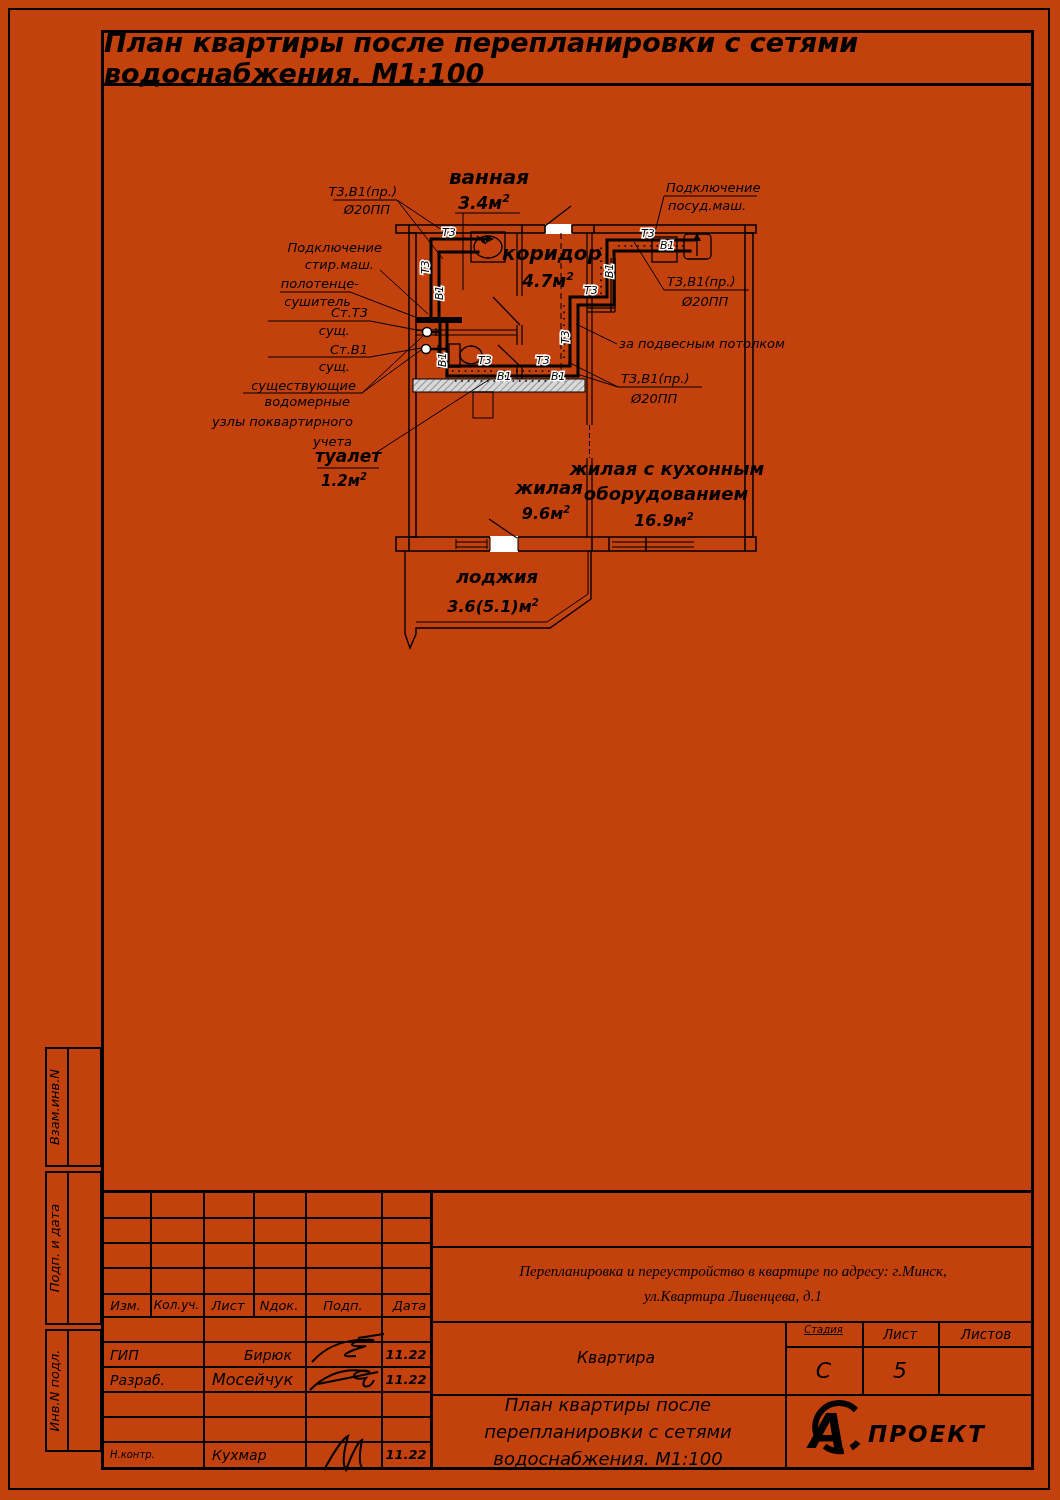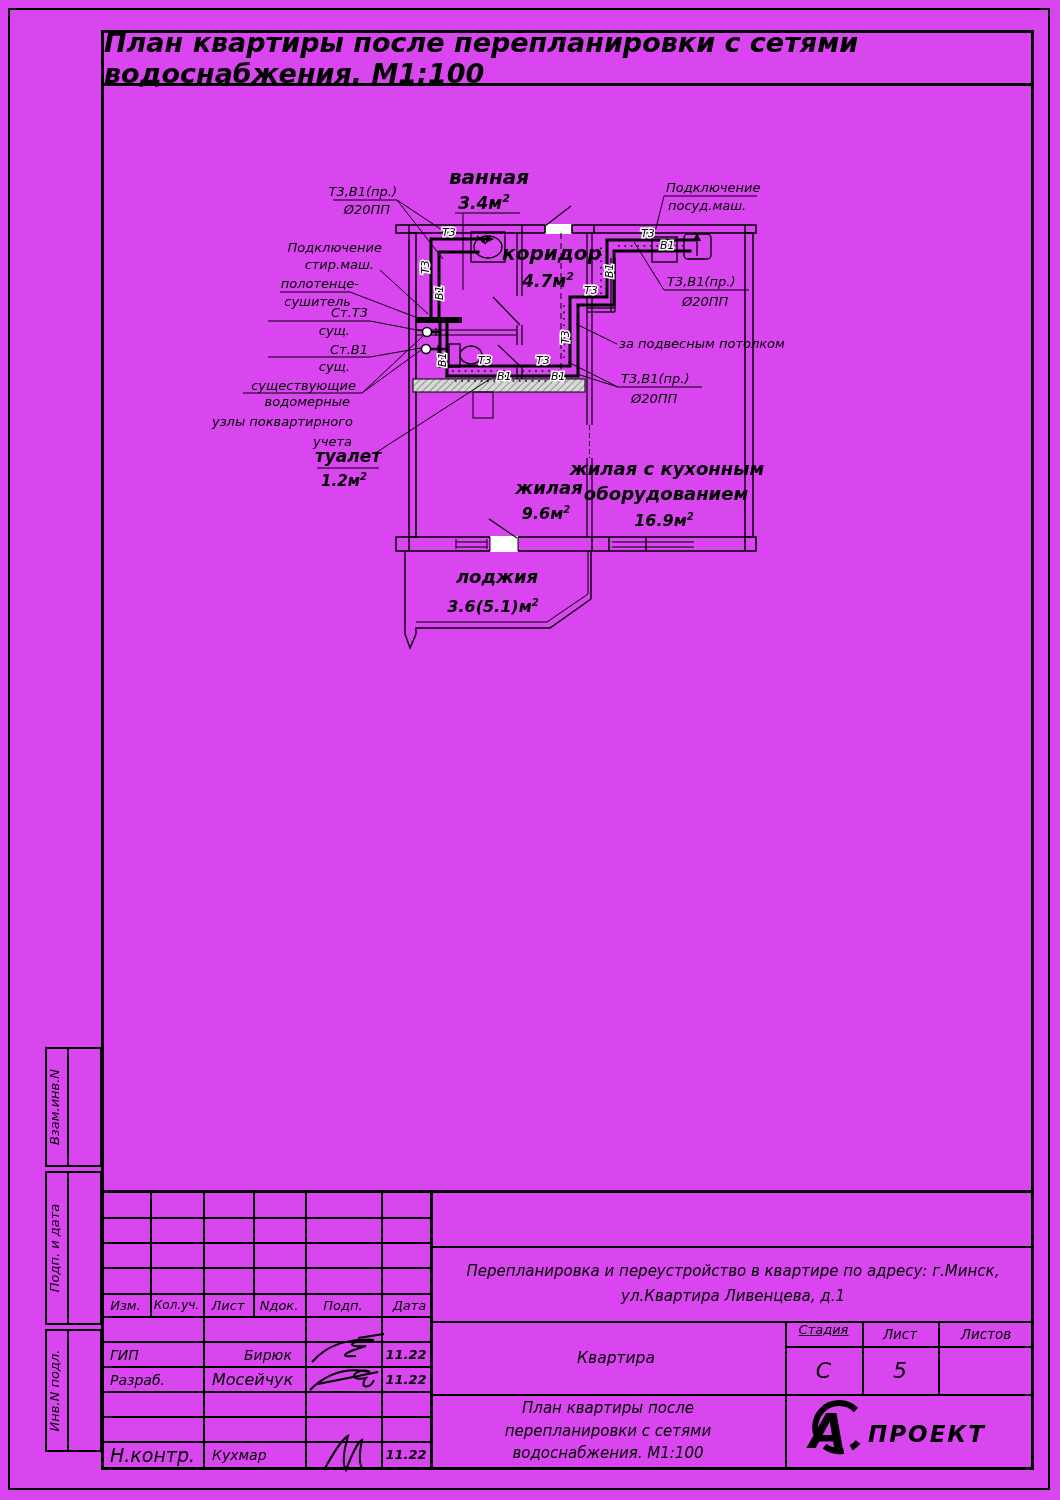--- a/index.html
+++ b/index.html
@@ -1,16 +1,16 @@
 <!DOCTYPE html>
 <html><head>
 <meta charset="utf-8">
 <style>
   html,body{margin:0;padding:0;background:#fff;}
-  #page{position:relative;width:1060px;height:1500px;background:#d946ef;
+  #page{position:relative;width:1060px;height:1500px;background:#c2410c;
         font-family:"DejaVu Sans",sans-serif;color:#000;overflow:hidden;}
   .abs{position:absolute;}
   .hl{position:absolute;background:#000;height:2px;}
   .vl{position:absolute;background:#000;width:2px;}
   .frame{position:absolute;border:3px solid #000;box-sizing:border-box;}
   .thin-frame{position:absolute;border:2px solid #000;box-sizing:border-box;}
   .cell{position:absolute;display:flex;align-items:center;justify-content:center;
         font-style:italic;box-sizing:border-box;}
   .cell.left{justify-content:flex-start;padding-left:7px;}
   #title-bar{left:101px;top:30px;width:933px;height:56px;
@@ -306,48 +306,48 @@
   <div class="cell" style="left:253px;top:1294px;width:52px;height:22px;font-size:13px;">Nдок.</div>
   <div class="cell" style="left:305px;top:1294px;width:76px;height:22px;font-size:13px;">Подп.</div>
   <div class="cell" style="left:381px;top:1294px;width:50px;height:22px;font-size:13px;padding-left:7px;">Дата</div>
 
   <div class="cell left" style="left:103px;top:1343px;width:98px;height:23px;font-size:14px;font-style:italic;">ГИП</div>
   <div class="cell left" style="left:205px;top:1343px;width:98px;height:23px;font-size:14px;margin-left:32px;">Бирюк</div>
   <div class="cell" style="left:381px;top:1343px;width:50px;height:23px;font-size:13px;font-weight:bold;">11.22</div>
   <div class="cell left" style="left:103px;top:1368px;width:98px;height:23px;font-size:14px;">Разраб.</div>
   <div class="cell left" style="left:205px;top:1368px;width:98px;height:23px;font-size:16px;">Мосейчук</div>
   <div class="cell" style="left:381px;top:1368px;width:50px;height:23px;font-size:13px;font-weight:bold;">11.22</div>
-  <div class="cell left" style="left:103px;top:1443px;width:98px;height:23px;font-size:19px;">Н.контр.</div>
+  <div class="cell left" style="left:103px;top:1443px;width:98px;height:23px;font-size:10px;">Н.контр.</div>
   <div class="cell left" style="left:205px;top:1443px;width:98px;height:23px;font-size:14px;">Кухмар</div>
   <div class="cell" style="left:381px;top:1443px;width:50px;height:23px;font-size:13px;font-weight:bold;">11.22</div>
 
   <svg class="sig-svg" style="left:308px;top:1332px;" width="80" height="36" viewBox="0 0 80 36">
     <path d="M4,30 C20,12 40,6 66,8 C50,6 30,16 58,14 C44,18 24,26 48,24" fill="none" stroke="#000" stroke-width="2"></path>
     <path d="M50,6 L76,2" fill="none" stroke="#000" stroke-width="2"></path>
   </svg>
   <svg class="sig-svg" style="left:308px;top:1362px;" width="80" height="34" viewBox="0 0 80 34">
     <path d="M2,28 C22,8 44,6 62,10 C48,4 36,20 58,16 C50,26 62,28 66,18" fill="none" stroke="#000" stroke-width="2"></path>
     <path d="M10,22 L70,10" fill="none" stroke="#000" stroke-width="2"></path>
   </svg>
   <svg class="sig-svg" style="left:318px;top:1430px;" width="60" height="46" viewBox="0 0 60 46">
     <path d="M6,40 C18,18 26,8 30,6 C26,20 24,34 28,40 C34,24 40,12 44,10 C42,20 40,32 44,38" fill="none" stroke="#000" stroke-width="2"></path>
   </svg>
 
-  <div class="cell" style="left:438px;top:1250px;width:590px;height:68px;flex-direction:column;font-size:15px;line-height:1.7;">
+  <div class="cell" style="left:438px;top:1250px;width:590px;height:68px;flex-direction:column;font-size:15px;line-height:1.7;font-family:Liberation Serif, serif;">
     <span>Перепланировка и переустройство в квартире по адресу: г.Минск,</span>
     <span>ул.Квартира Ливенцева, д.1</span>
   </div>
   <div class="cell" style="left:433px;top:1323px;width:352px;height:69px;font-size:15.5px;margin-left:7px;">Квартира</div>
-  <div class="cell" style="left:785px;top:1322px;width:77px;height:15px;font-size:13px;text-decoration:underline;">Стадия</div>
+  <div class="cell" style="left:785px;top:1322px;width:77px;height:15px;font-size:10px;text-decoration:underline;">Стадия</div>
   <div class="cell" style="left:862px;top:1322px;width:76px;height:23px;font-size:13.5px;">Лист</div>
   <div class="cell" style="left:938px;top:1322px;width:96px;height:23px;font-size:13.5px;">Листов</div>
   <div class="cell" style="left:785px;top:1348px;width:77px;height:44px;font-size:22px;">С</div>
   <div class="cell" style="left:862px;top:1348px;width:76px;height:44px;font-size:22px;">5</div>
   <div class="cell" style="left:938px;top:1348px;width:96px;height:44px;font-size:22px;"></div>
-  <div class="cell" style="left:438px;top:1397px;width:340px;height:68px;flex-direction:column;font-size:15px;line-height:1.5;">
+  <div class="cell" style="left:438px;top:1397px;width:340px;height:68px;flex-direction:column;font-size:18px;line-height:1.5;">
     <span>План квартиры после</span>
     <span>перепланировки с сетями</span>
     <span>водоснабжения. М1:100</span>
   </div>
 
   <svg class="abs" style="left:800px;top:1398px;" width="220" height="66" viewBox="0 0 220 66">
     <path d="M56,12 A24,24 0 1 0 58,44" fill="none" stroke="#000" stroke-width="6" stroke-dasharray="70 8 20 8"></path>
     <text x="28" y="50" font-size="48" font-weight="bold" font-style="italic" text-anchor="middle" fill="#000">А</text>
     <text x="68" y="44" font-size="23" font-weight="bold" font-style="italic" letter-spacing="2" fill="#000">ПРОЕКТ</text>
   </svg>

